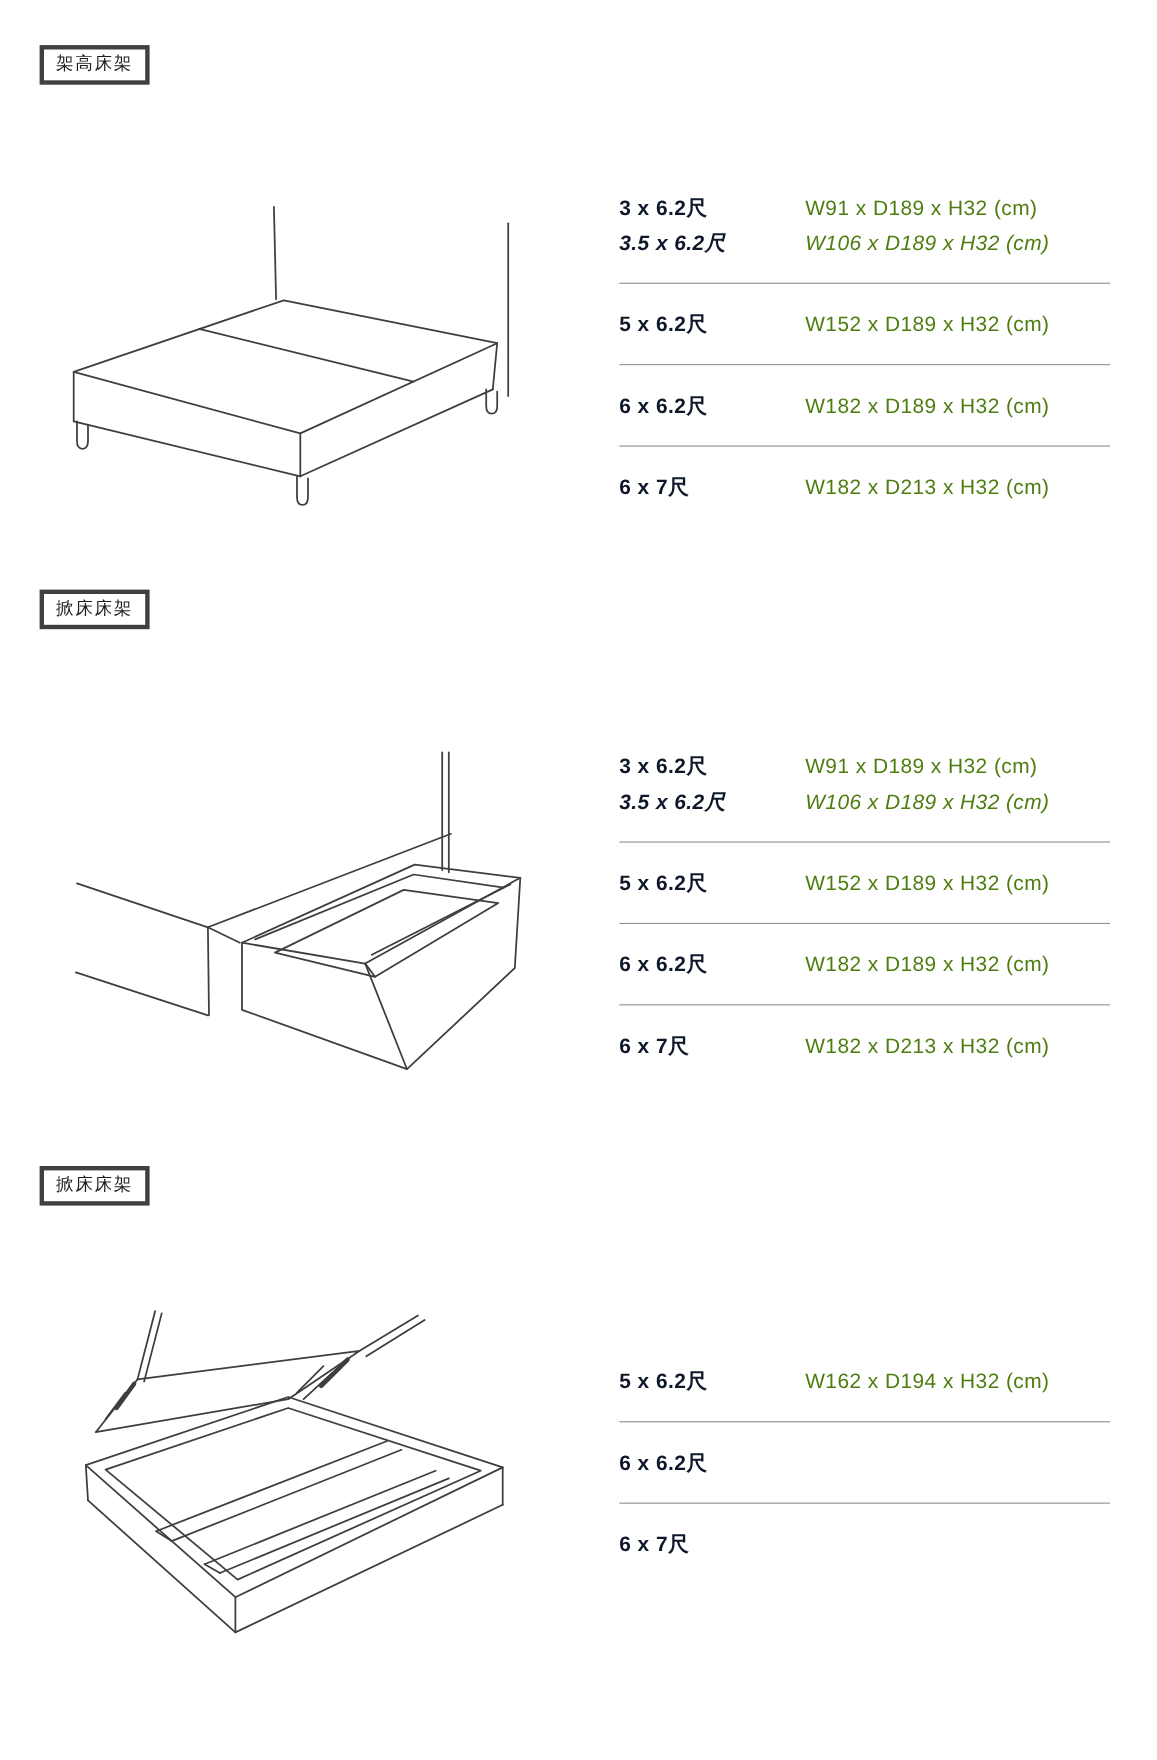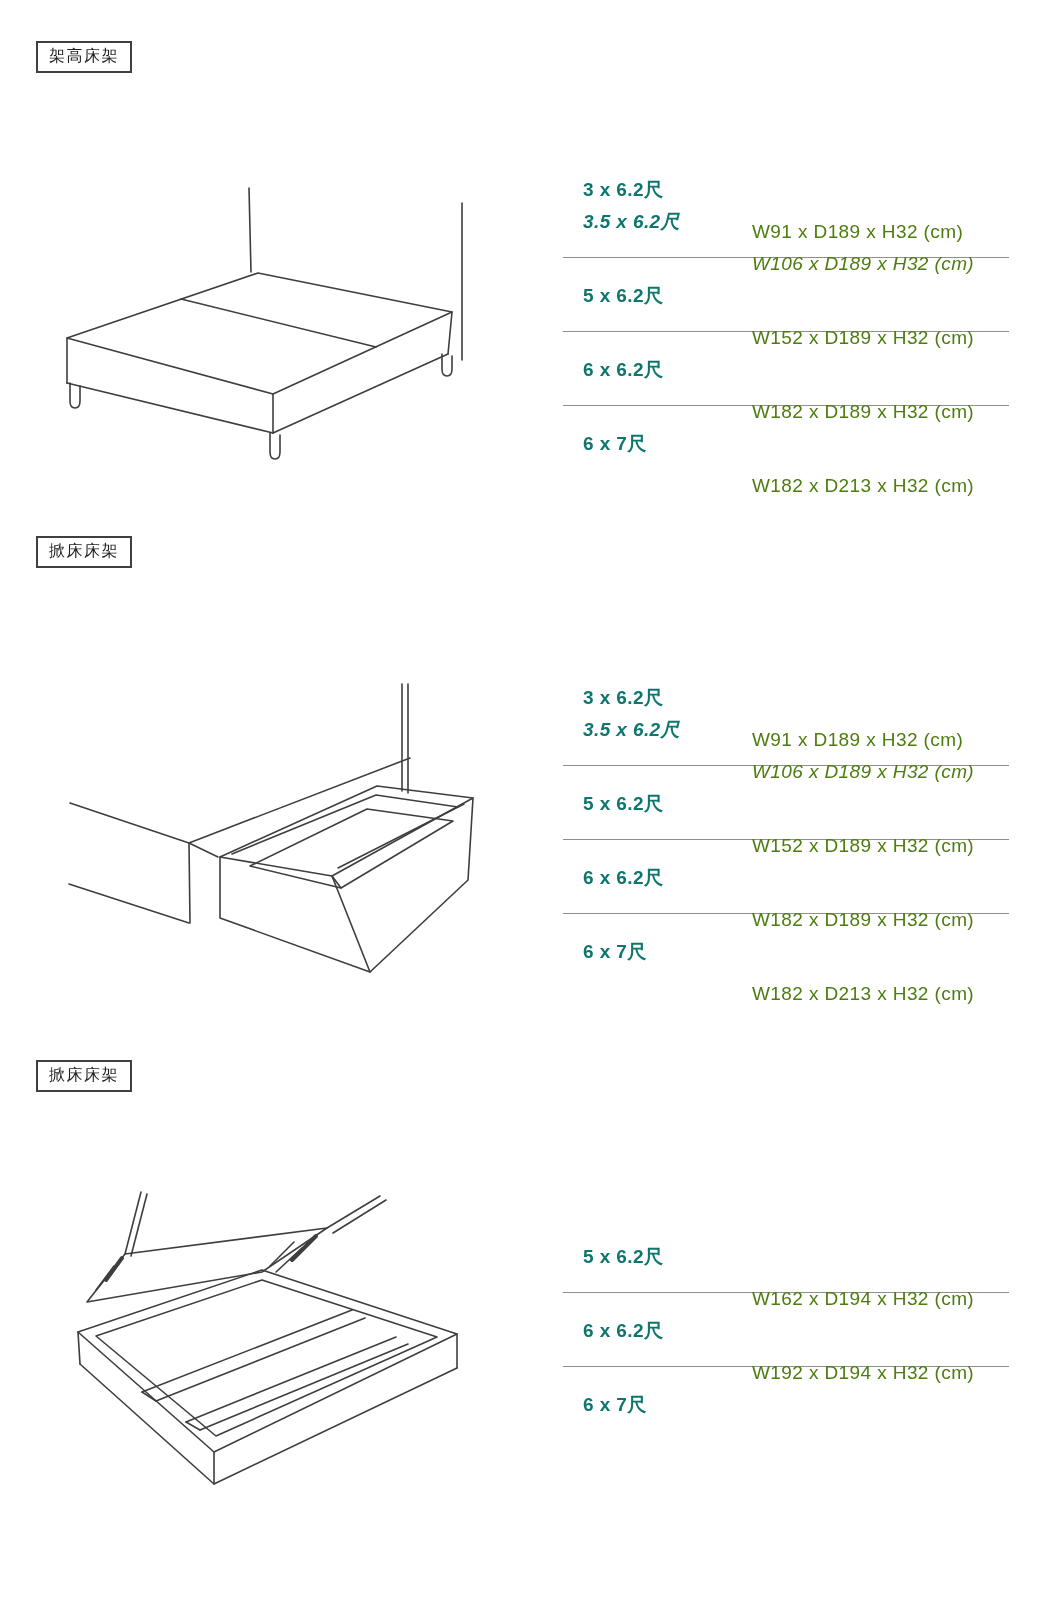--- a/index.html
+++ b/index.html
@@ -6,21 +6,21 @@
   #page{
     position:relative;
     width:1052px;height:1600px;
     background:#ffffff;
     font-family:"Liberation Sans","DejaVu Sans",sans-serif;
     color:#1d1d1d;
     overflow:hidden;
   }
   .label-box{
     position:absolute;
-    border:2px solid #404040;
+    border:4px solid #404040;
     padding:3px 11px 4px 11px;
     font-size:16px;
     letter-spacing:1.5px;
     color:#1d1d1d;
     background:#ffffff;
     white-space:nowrap;
   }
   #label-0{left:36px;top:41px;}
   #label-1{left:36px;top:536px;}
   #label-2{left:36px;top:1060px;font-family:Liberation Mono, monospace;}
@@ -31,22 +31,22 @@
   #illus-2{left:30px;top:1124px;}
   .illus path{stroke:#3e3e3e;stroke-width:1.6;fill:none;stroke-linecap:round;stroke-linejoin:round;}
   .illus path.thick{stroke-width:4;}
 
   .spec-table{position:absolute;width:446px;}
   #table-0{left:563px;top:177px;}
   #table-1{left:563px;top:685px;}
   #table-2{left:563px;top:1244px;}
   .spec-row{display:flex;height:26px;line-height:26px;font-size:19px;letter-spacing:0.4px;}
   .spec-row + .spec-row{margin-top:6px;font-style:italic;}
-  .spec-row .size{width:169px;font-weight:700;color:#0f766e;flex:0 0 auto;margin-left:20px;}
-  .spec-row .dims{flex:1;color:#4d7c0f;margin-top:42px;}
+  .spec-row .size{width:169px;font-weight:700;color:#0f172a;flex:0 0 auto;}
+  .spec-row .dims{flex:1;color:#4d7c0f;}
   .divider{height:1px;background:#8f8f8f;margin:22px 0 25px 0;}
 </style>
 </head>
 <body>
 
 <div id="page">
 
   <div class="label-box" id="label-0">架高床架</div>
 
   <svg class="illus" id="illus-0" width="480" height="330" viewBox="0 0 480 330" aria-hidden="true">
@@ -182,21 +182,20 @@
   </svg>
 
   <div class="spec-table" id="table-2">
       <div class="spec-row">
         <span class="size">5 x 6.2尺</span>
         <span class="dims">W162 x D194 x H32 (cm)</span>
       </div>
       <div class="divider"></div>
       <div class="spec-row">
         <span class="size">6 x 6.2尺</span>
-        <span class="dims">W192 x D194 x H32 (cm)</span>
       </div>
       <div class="divider"></div>
       <div class="spec-row">
         <span class="size">6 x 7尺</span>
       </div>
     </div>
 
 </div>
 
 </body></html>

